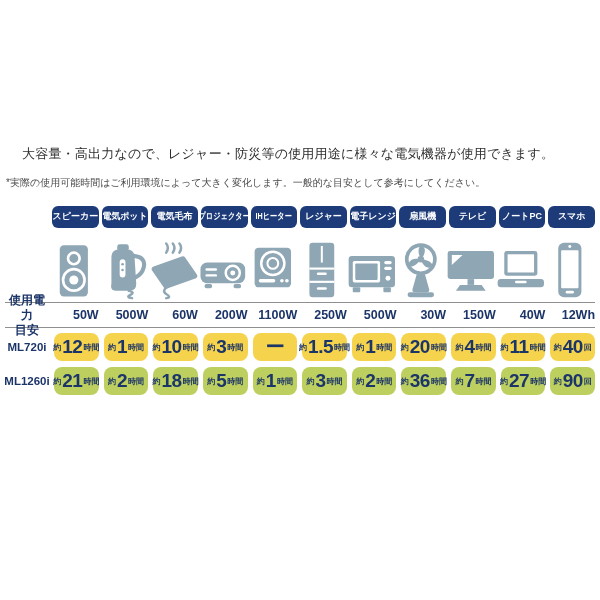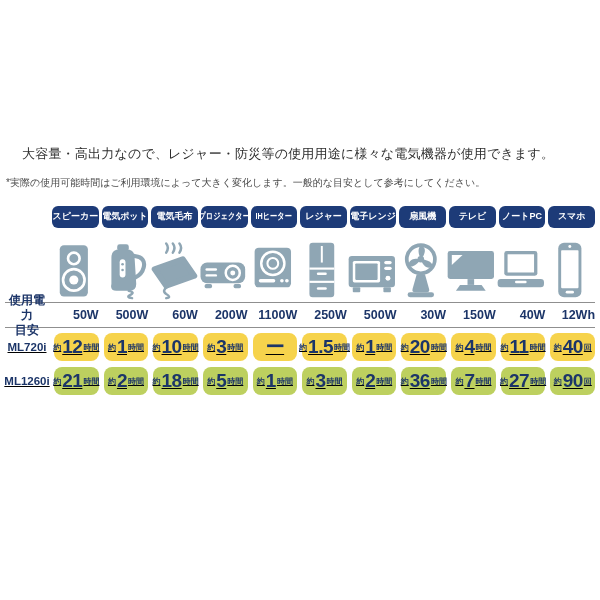--- a/index.html
+++ b/index.html
@@ -19,21 +19,21 @@
   .header-row{height:25px;}
   .app-pill{background:var(--c-header);color:#fff;font-weight:bold;font-size:9px;height:22px;
     border-radius:6px;width:calc(100% - 3px);display:flex;align-items:center;justify-content:center;white-space:nowrap;}
   .app-pill .tight{display:inline-block;transform:scaleX(.8);}
   .icon-row{height:73px;}
   .icon-row .cell{align-items:flex-end;height:73px;}
   .app-icon{display:block;height:64px;width:auto;}
   .watt-row{height:24px;border-top:1px solid var(--c-rule);border-bottom:1px solid var(--c-rule);}
   .watt{font-size:12.5px;font-weight:bold;color:var(--c-navy);white-space:nowrap;}
   .power-label{flex-direction:column;font-size:12px;font-weight:bold;color:var(--c-navy);line-height:1.25;text-align:center;}
-  .dur-row{height:30px;margin-top:4px;text-decoration:underline;}
+  .dur-row{height:30px;margin-top:4px;}
   .dur-pill{height:28px;width:calc(100% - 5px);border-radius:8px;display:flex;align-items:center;justify-content:center;
     color:var(--c-navy);font-weight:bold;white-space:nowrap;}
   .pill-yellow{background:var(--c-yellow);}
   .pill-green{background:var(--c-green);}
   .dur-prefix,.dur-unit{font-size:8px;}
   .dur-value{font-size:19px;letter-spacing:-.5px;padding:0 1px;}
   .row-label{font-size:11.5px;font-weight:bold;color:var(--c-navy);white-space:nowrap;}
 </style>
 </head>
 <body style="--c-header: #1d3b78; --c-icon: #8fa6b4; --c-navy: #1c3568; --c-yellow: #f6d34c; --c-green: #bdd05f; --c-rule: #8f8f8f; --c-title: #2e2e2e; --c-note: #4a4a4a;">

